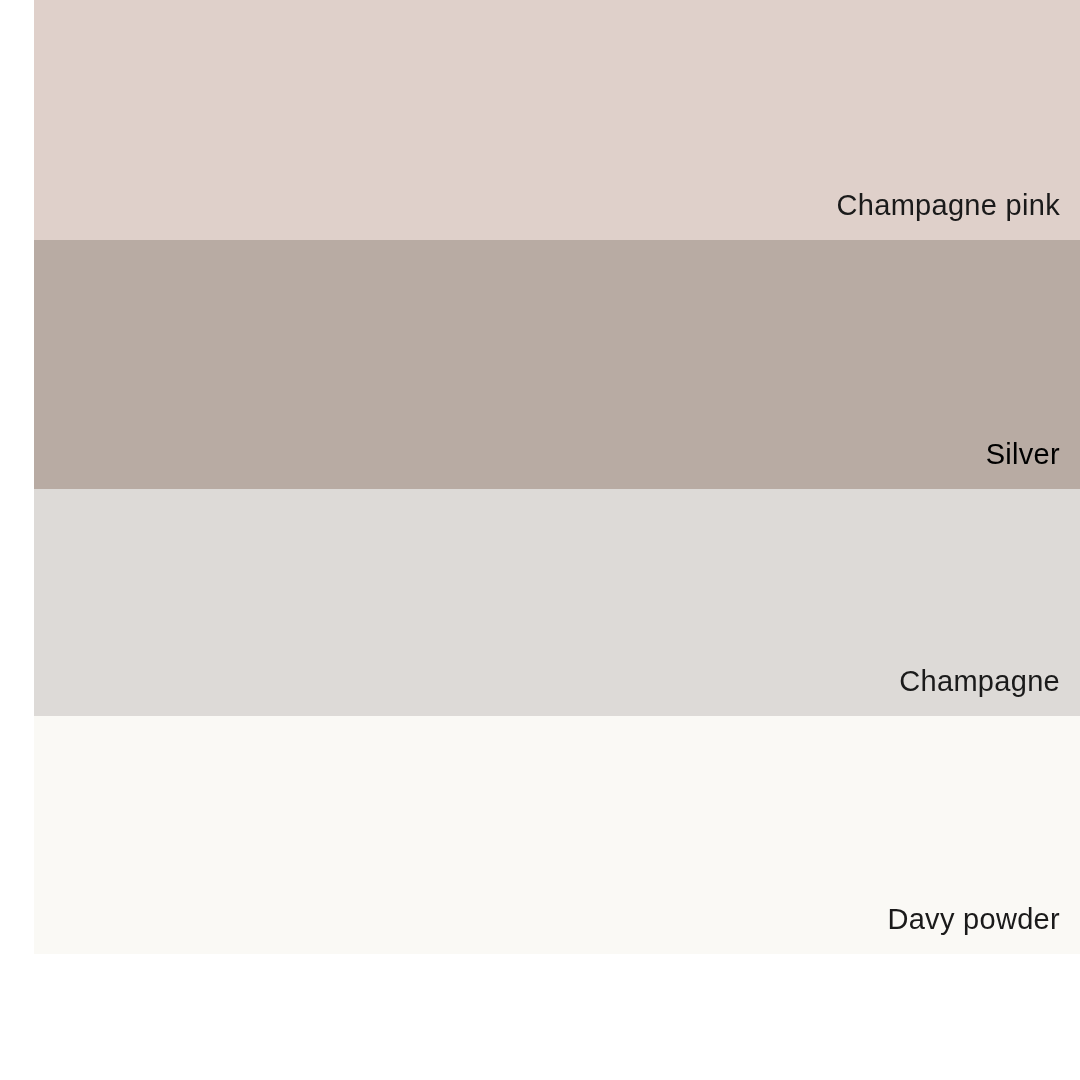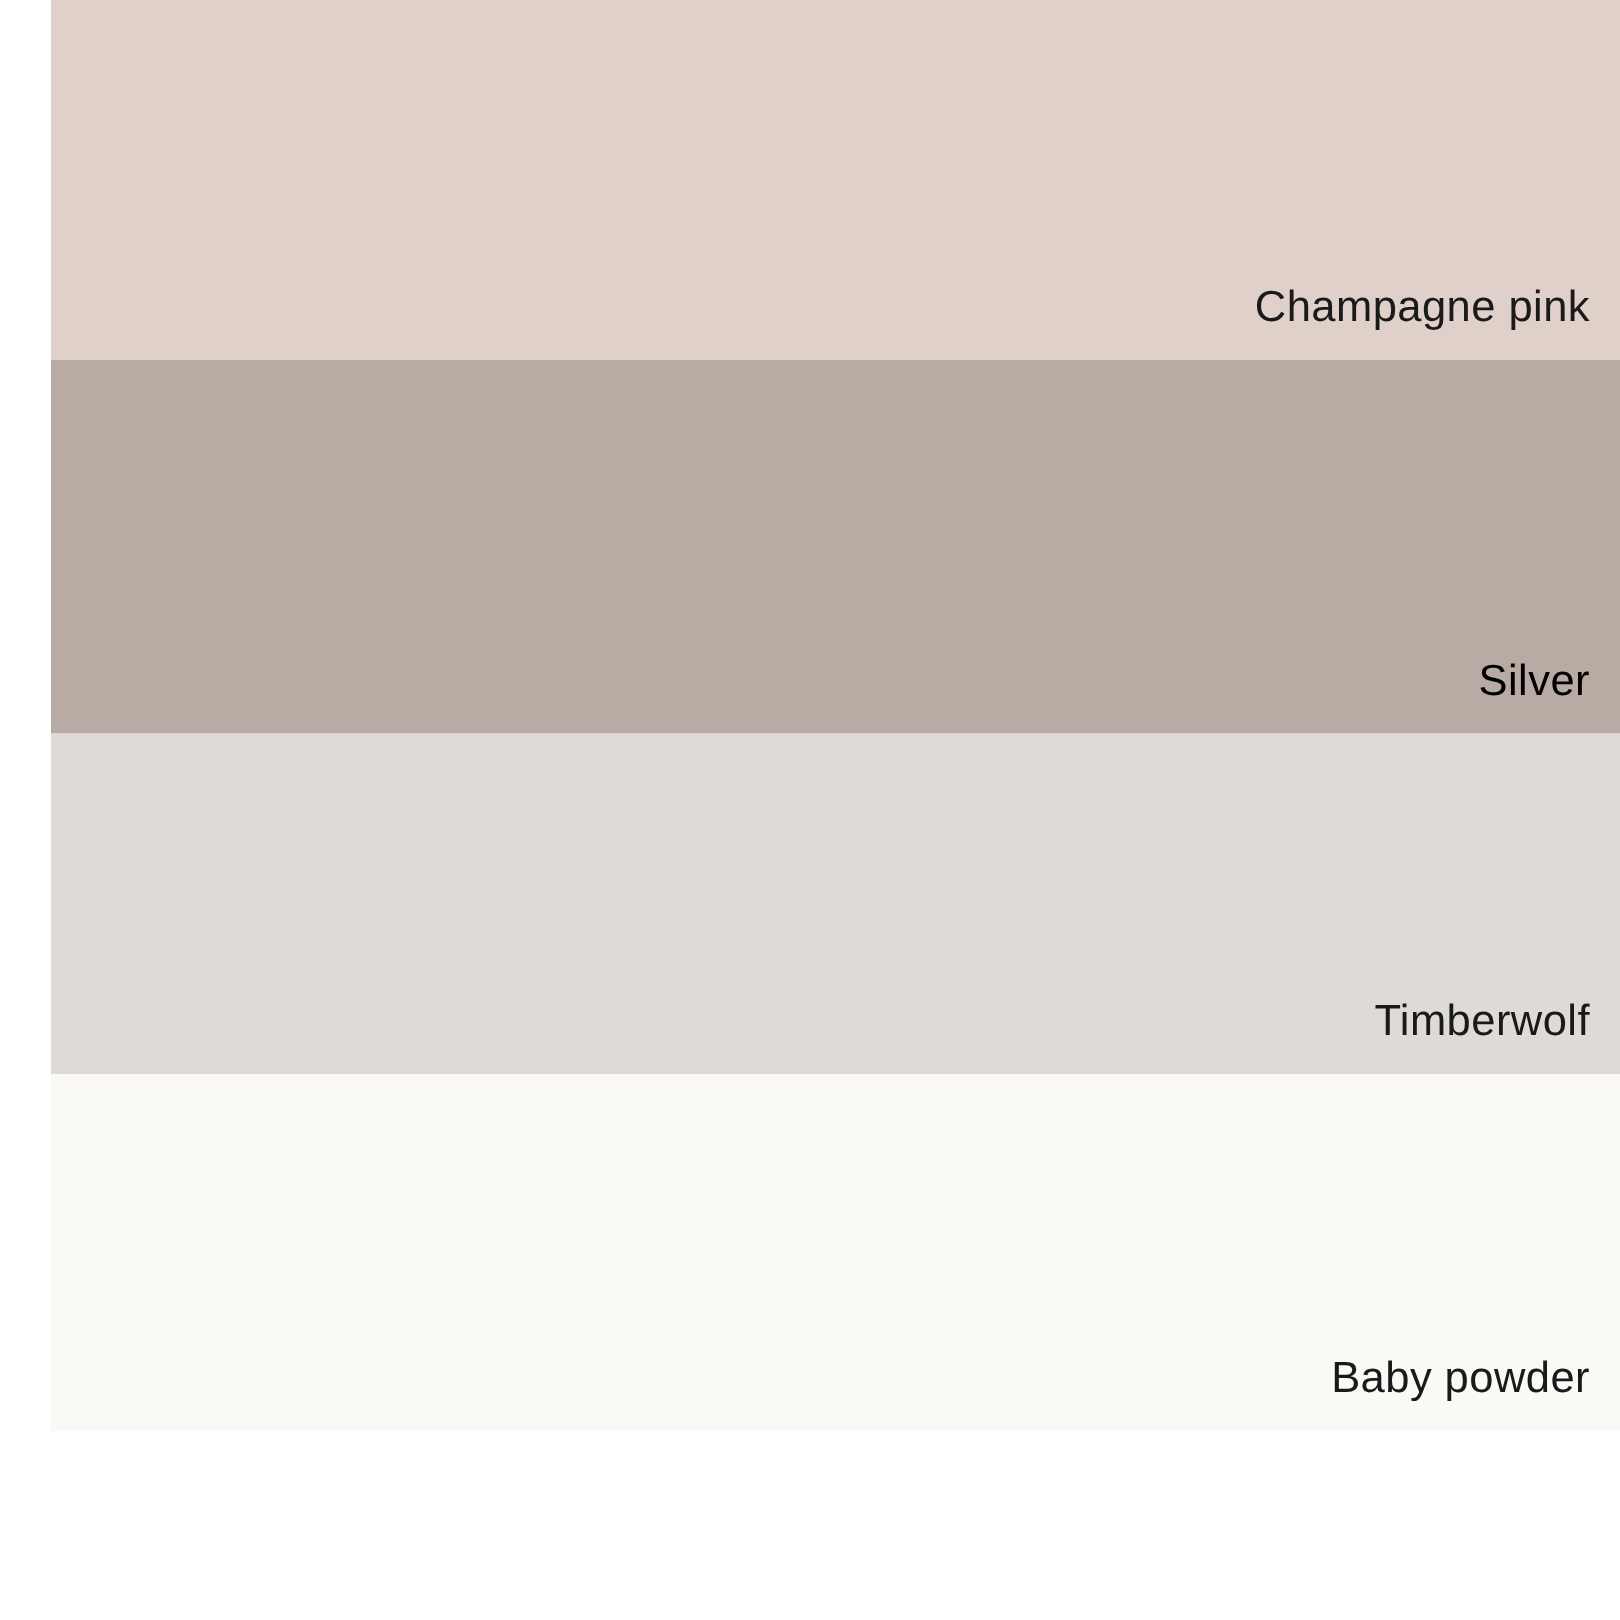--- a/index.html
+++ b/index.html
@@ -41,18 +41,18 @@
 <body>
 
 <div id="palette" style="width: 1080px; height: 1080px; background: rgb(255, 255, 255);">
     <div class="swatch" style="top: 0px; height: 240px; background: rgb(223, 208, 202);">
       <span class="swatch-label" style="color: rgb(26, 26, 26);">Champagne pink</span>
     </div>
     <div class="swatch" style="top: 240px; height: 249px; background: rgb(184, 171, 163);">
       <span class="swatch-label" style="color: #000000;">Silver</span>
     </div>
     <div class="swatch" style="top: 489px; height: 227px; background: rgb(221, 218, 215);">
-      <span class="swatch-label" style="color: rgb(26, 26, 26);">Timberwolf</span>
+      <span class="swatch-label" style="color: rgb(26, 26, 26);">Champagne</span>
     </div>
     <div class="swatch" style="top: 716px; height: 238px; background: rgb(250, 249, 245);">
-      <span class="swatch-label" style="color: rgb(26, 26, 26);">Baby powder</span>
+      <span class="swatch-label" style="color: rgb(26, 26, 26);">Davy powder</span>
     </div>
   </div>
 
 </body></html>

